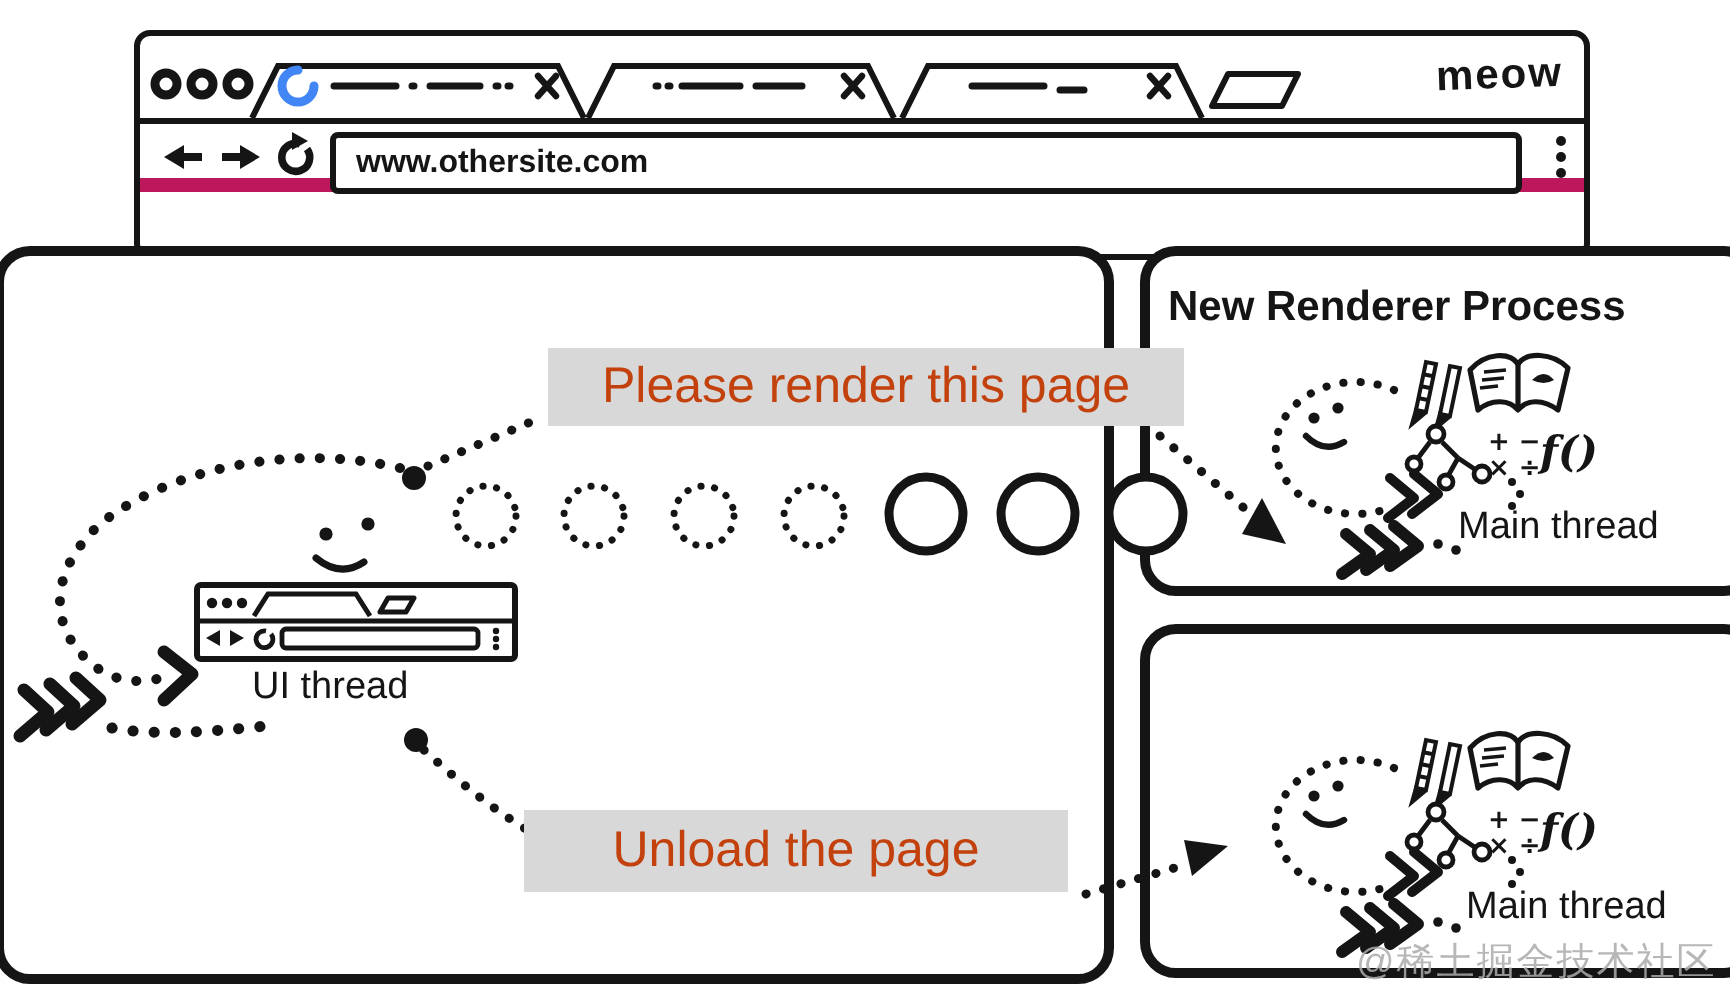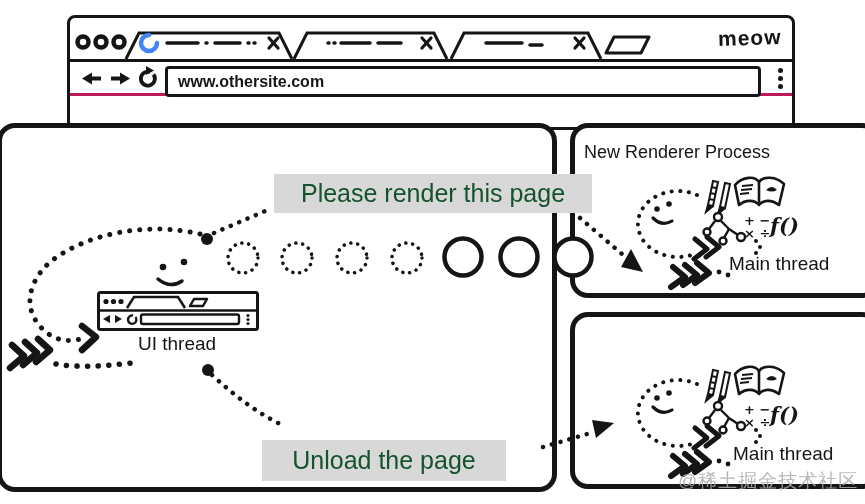--- a/index.html
+++ b/index.html
@@ -3,32 +3,32 @@
 <meta charset="utf-8">
 <style>
   html,body{margin:0;padding:0;background:#fff;}
   #canvas{position:relative;width:865px;height:504px;overflow:hidden;background:#fff;
           font-family:"Liberation Sans",sans-serif;color:#151515;}
   .abs{position:absolute;box-sizing:border-box;}
   
   #bw{left:67px;top:15px;width:728px;height:115px;border:3px solid #151515;border-radius:8px;background:#fff;z-index:1;}
   #tabstrip{position:relative;width:100%;height:44px;border-bottom:3px solid #151515;box-sizing:border-box;}
   #brand{position:absolute;right:10px;top:8px;font-size:21px;font-weight:700;letter-spacing:1px;transform:rotate(-2deg);}
-  #navbar{position:relative;width:100%;height:34px;border-bottom:3px solid #be185d;box-sizing:border-box;background:#fff;}
+  #navbar{position:relative;width:100%;height:34px;border-bottom:7px solid #be185d;box-sizing:border-box;background:#fff;}
   #urlbox{position:absolute;left:95px;top:4px;width:570px;height:25px;border:3px solid #151515;border-radius:4px;
           display:flex;align-items:center;padding:0 10px;font-size:16px;font-weight:600;background:#fff;}
   .kdot{position:absolute;left:708px;width:5px;height:5px;border-radius:50%;background:#151515;}
   
   .box{border:5px solid #151515;border-radius:18px;background:#fff;z-index:2;}
   #box-bp{left:-3px;top:123px;width:560px;height:369px;}
   #box-nr{left:570px;top:123px;width:310px;height:175px;}
   #box-or{left:570px;top:312px;width:310px;height:177px;}
   .title-lg{font-size:27px;font-weight:700;z-index:3;}
-  .title-md{font-size:18px;font-weight:400;z-index:3;}
-  .msg{background:#d8d8d8;color:#14532d;display:flex;align-items:center;justify-content:center;
+  .title-md{font-size:21px;font-weight:700;z-index:3;}
+  .msg{background:#d8d8d8;color:#c2410c;display:flex;align-items:center;justify-content:center;
        font-size:25px;z-index:6;white-space:nowrap;}
   .thread-label{font-size:19px;font-weight:400;z-index:4;}
   #watermark{left:678px;top:468px;font-size:19px;color:#ababab;opacity:.85;letter-spacing:1px;z-index:7;}
   svg{display:block;}
   .overlay{left:0;top:0;z-index:4;pointer-events:none;}
   .cluster{z-index:4;pointer-events:none;}
 </style>
 </head>
 <body>
 
@@ -293,20 +293,20 @@
     </g>
     <text x="185" y="62" font-family="DejaVu Serif, serif" font-style="italic" font-weight="bold" font-size="21" fill="#151515">f()</text>
     <g fill="#151515">
       <circle cx="171" cy="70" r="2"></circle>
         <circle cx="175" cy="76" r="2"></circle>
         <circle cx="171" cy="82" r="2"></circle>
     </g>
   </svg>
 
   <div class="abs msg" style="left:274px;top:174px;width:318px;height:39px">Please render this page</div>
-  <div class="abs msg" style="left:262px;top:440px;width:244px;height:41px">Unload the page</div>
-
-  <div class="abs thread-label" style="left:138px;top:333px">UI thread</div>
+  <div class="abs msg" style="left:262px;top:405px;width:272px;height:41px">Unload the page</div>
+
+  <div class="abs thread-label" style="left:126px;top:333px">UI thread</div>
   <div class="abs thread-label" style="left:729px;top:253px">Main thread</div>
   <div class="abs thread-label" style="left:733px;top:443px">Main thread</div>
 
   <div id="watermark" class="abs">@稀土掘金技术社区</div>
 </div>
 
 </body></html>

